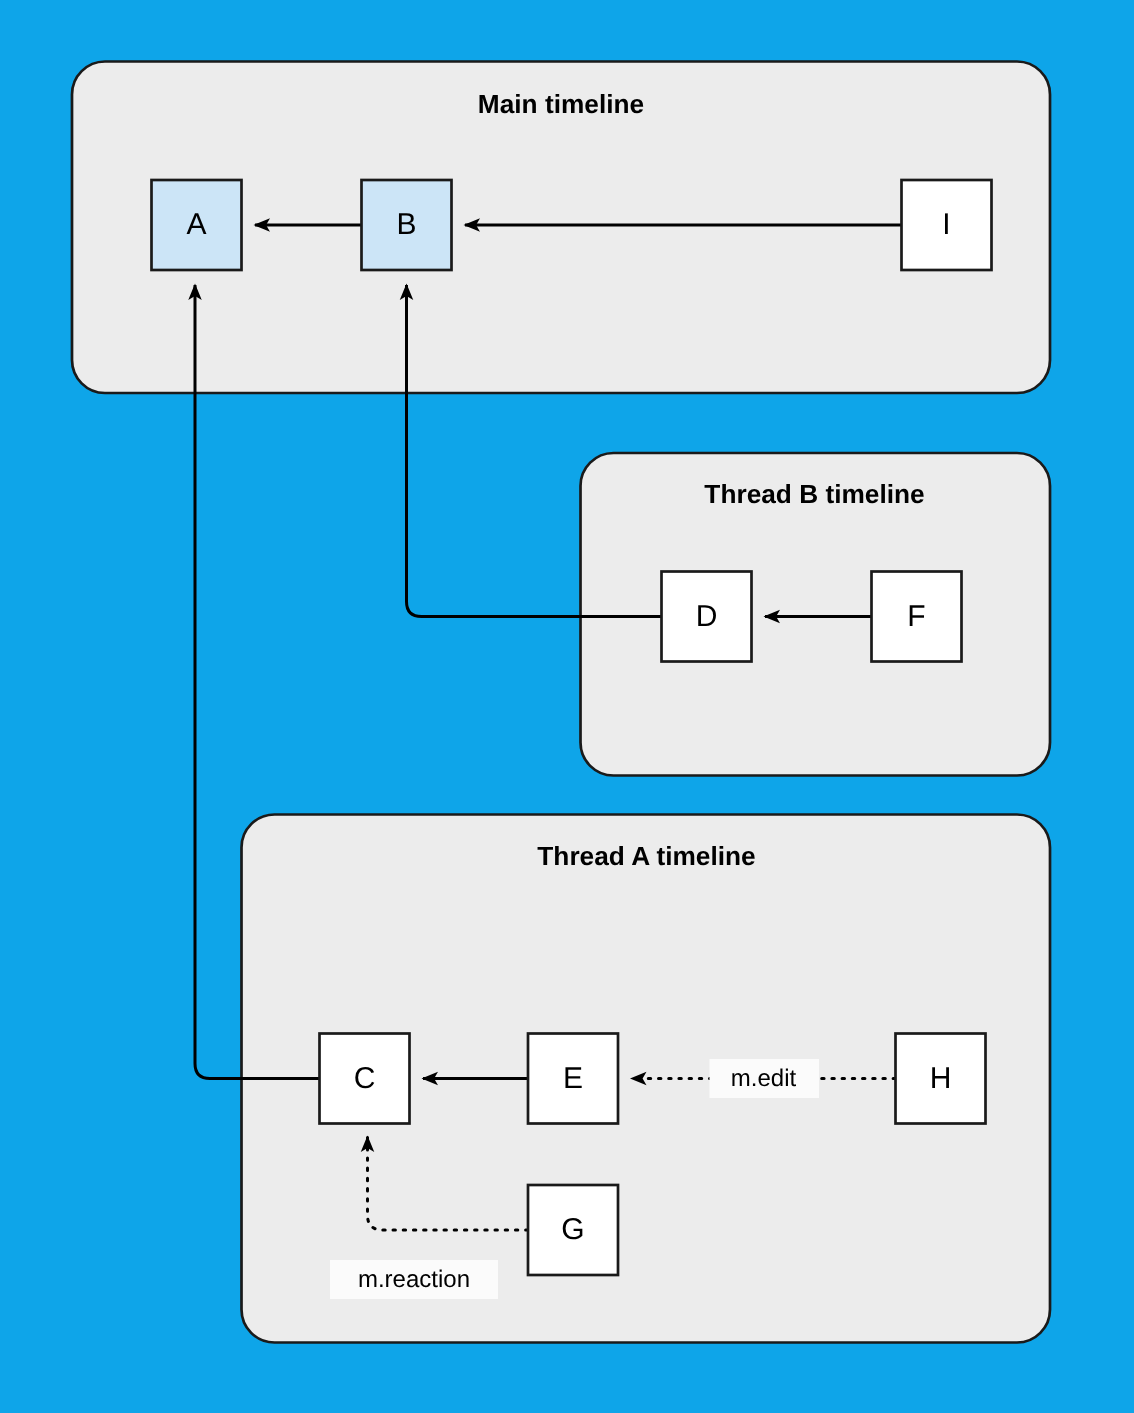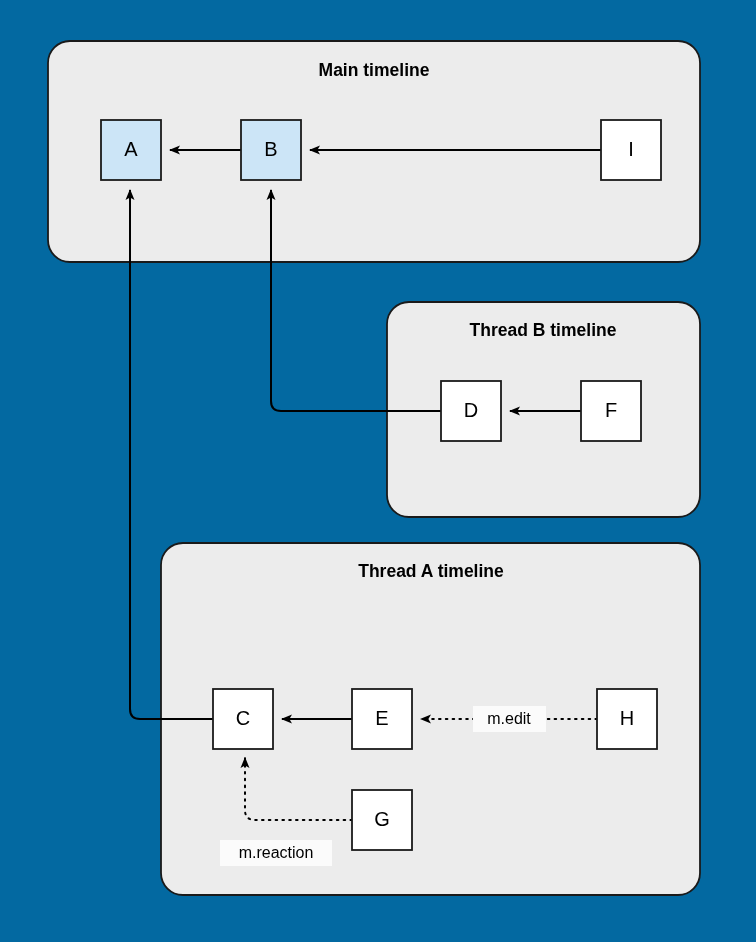--- a/index.html
+++ b/index.html
@@ -7,21 +7,21 @@
     padding: 0;
     background: #ffffff;
   }
   body {
     font-family: "Liberation Sans", sans-serif;
   }
   #diagram-root {
     position: relative;
     width: 756px;
     height: 942px;
-    background: #0369a1;
+    background: #0ea5e9;
     overflow: hidden;
   }
   #diagram-svg {
     position: absolute;
     left: 0;
     top: 0;
     width: 756px;
     height: 942px;
   }
   .group-title {

